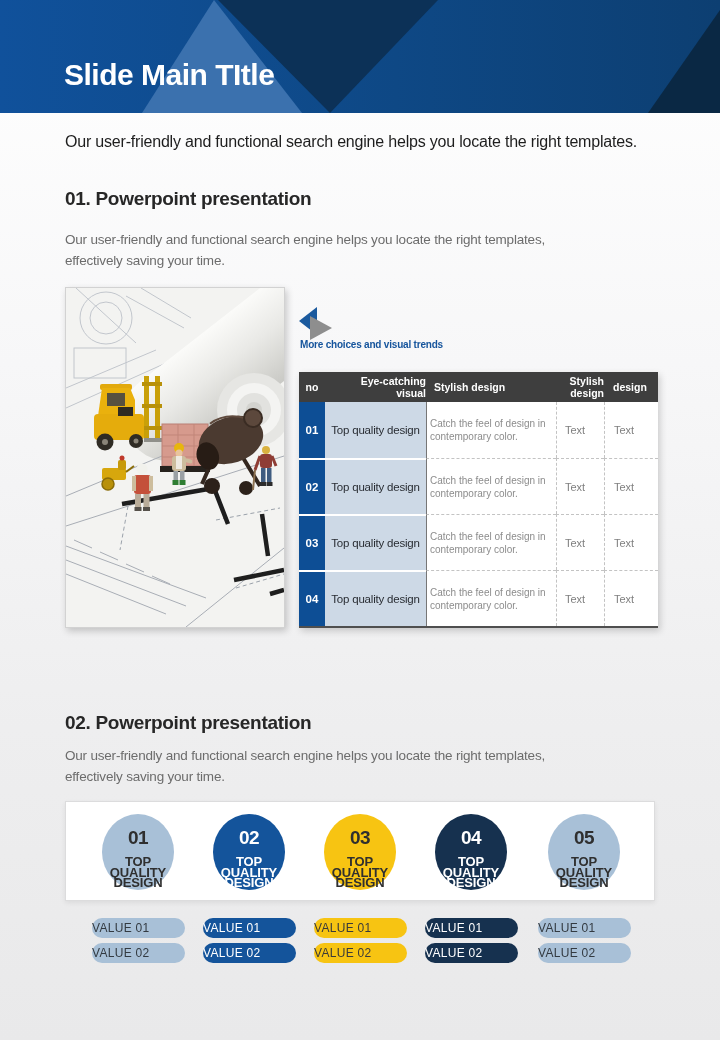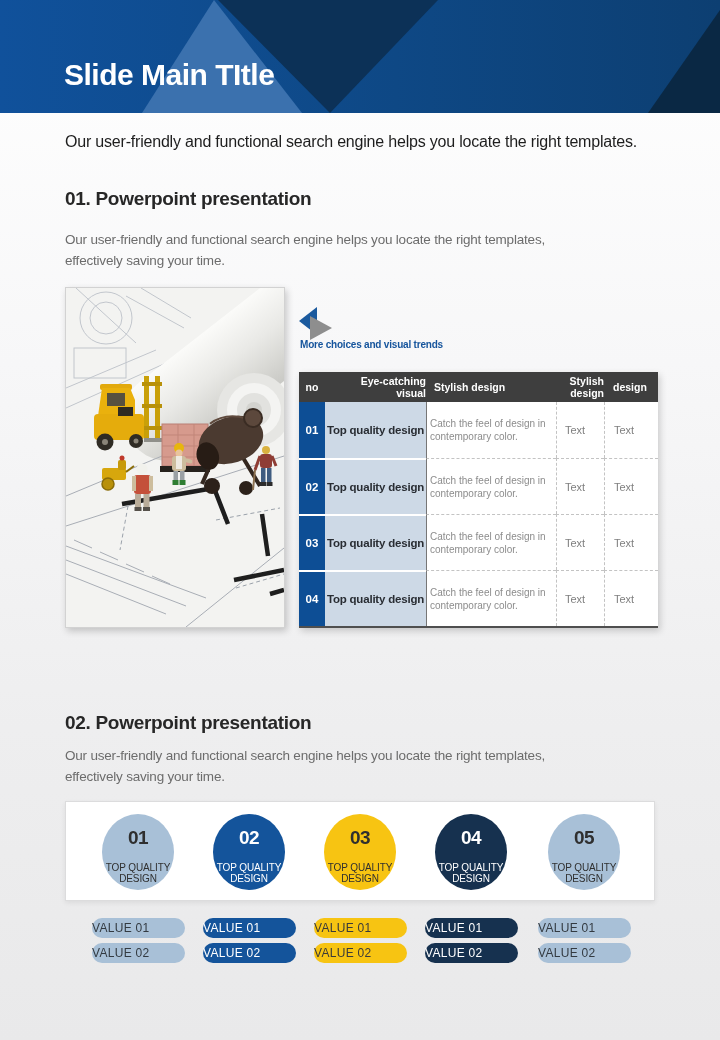--- a/index.html
+++ b/index.html
@@ -41,38 +41,38 @@
               font-size:10.5px; font-weight:bold;text-align:right; }
   .th { display:flex; align-items:center; padding-left:8px; }
   .c1{width:26px;} .c2{width:101px;} .c3{width:130px;} .c4{width:48px;} .c5{width:54px;}
   .th.c1{ justify-content:center; padding-left:0; }
   .th.c4{ line-height:12px; padding-left:6px; }
   .th.c5{ padding-left:9px; }
   .tbl-body { border-bottom:2px solid #4f4f4f; }
   .tr { display:flex; height:56px; }
   .td { display:flex; align-items:center; }
   .td.c1{ background:#0d4e95; color:#fff; font-weight:bold; font-size:11.5px; justify-content:center; }
-  .td.c2{ background:#cdd9e6; color:#292d33; font-weight:bold; font-size:11.5px; justify-content:center;
+  .td.c2{ background:#cdd9e6; color:#292d33; font-weight:normal; font-size:11.5px; justify-content:center;
           letter-spacing:-0.2px; }
   .td.c3{ background:#fff; color:#8c8c8c; font-size:10px; line-height:13px; padding:5px 3px;
           border-left:1px solid #767676; }
   .td.c4{ background:#fff; color:#7f7f7f; font-size:11px; padding-left:8px; border-left:1px dashed #c3c3c3; }
   .td.c5{ background:#fff; color:#7f7f7f; font-size:11px; padding-left:9px; border-left:1px dashed #c3c3c3; }
   .tr + .tr .td.c1, .tr + .tr .td.c2 { border-top:2px solid #fff; }
   .tr + .tr .td.c3, .tr + .tr .td.c4, .tr + .tr .td.c5 { border-top:1px dashed #c3c3c3; }
 
   
   .panel { position:absolute; left:65px; top:801px; width:590px; height:100px;
            background:#fff; border:1px solid #dcdcdd; box-shadow:0 2px 5px rgba(0,0,0,.07); }
   .item { position:absolute; top:801px; width:110px; height:170px; }
   .i1{left:83px;} .i2{left:194px;} .i3{left:305px;} .i4{left:416px;} .i5{left:529px;}
   .circle { position:absolute; left:19px; top:13px; width:72px; height:76px; border-radius:50%;
             text-align:center; }
   .circle .num { margin-top:13px; font-size:19px; font-weight:bold; letter-spacing:-0.5px; }
-  .circle .lbl { margin-top:14px; font-size:10px; font-weight:normal; line-height:10.5px;
+  .circle .lbl { margin-top:8px; font-size:13px; font-weight:bold; line-height:10.5px;
                  letter-spacing:-0.1px; }
   .pill { position:absolute; left:9px; width:93px; height:20px; border-radius:10px;
           text-align:left; line-height:20px; font-size:12px; letter-spacing:0.3px; }
   .pill.v1 { top:117px; } .pill.v2 { top:142px; }
 
   .c-steel  { background:#a8c0d7; color:#333a41; }
   .c-blue   { background:#14549b; color:#ffffff; }
   .c-yellow { background:#f7c412; color:#3a3a3a; }
   .c-navy   { background:#16314f; color:#ffffff; }
   .circle.c-steel, .circle.c-yellow { color:#2f2f2f; }

